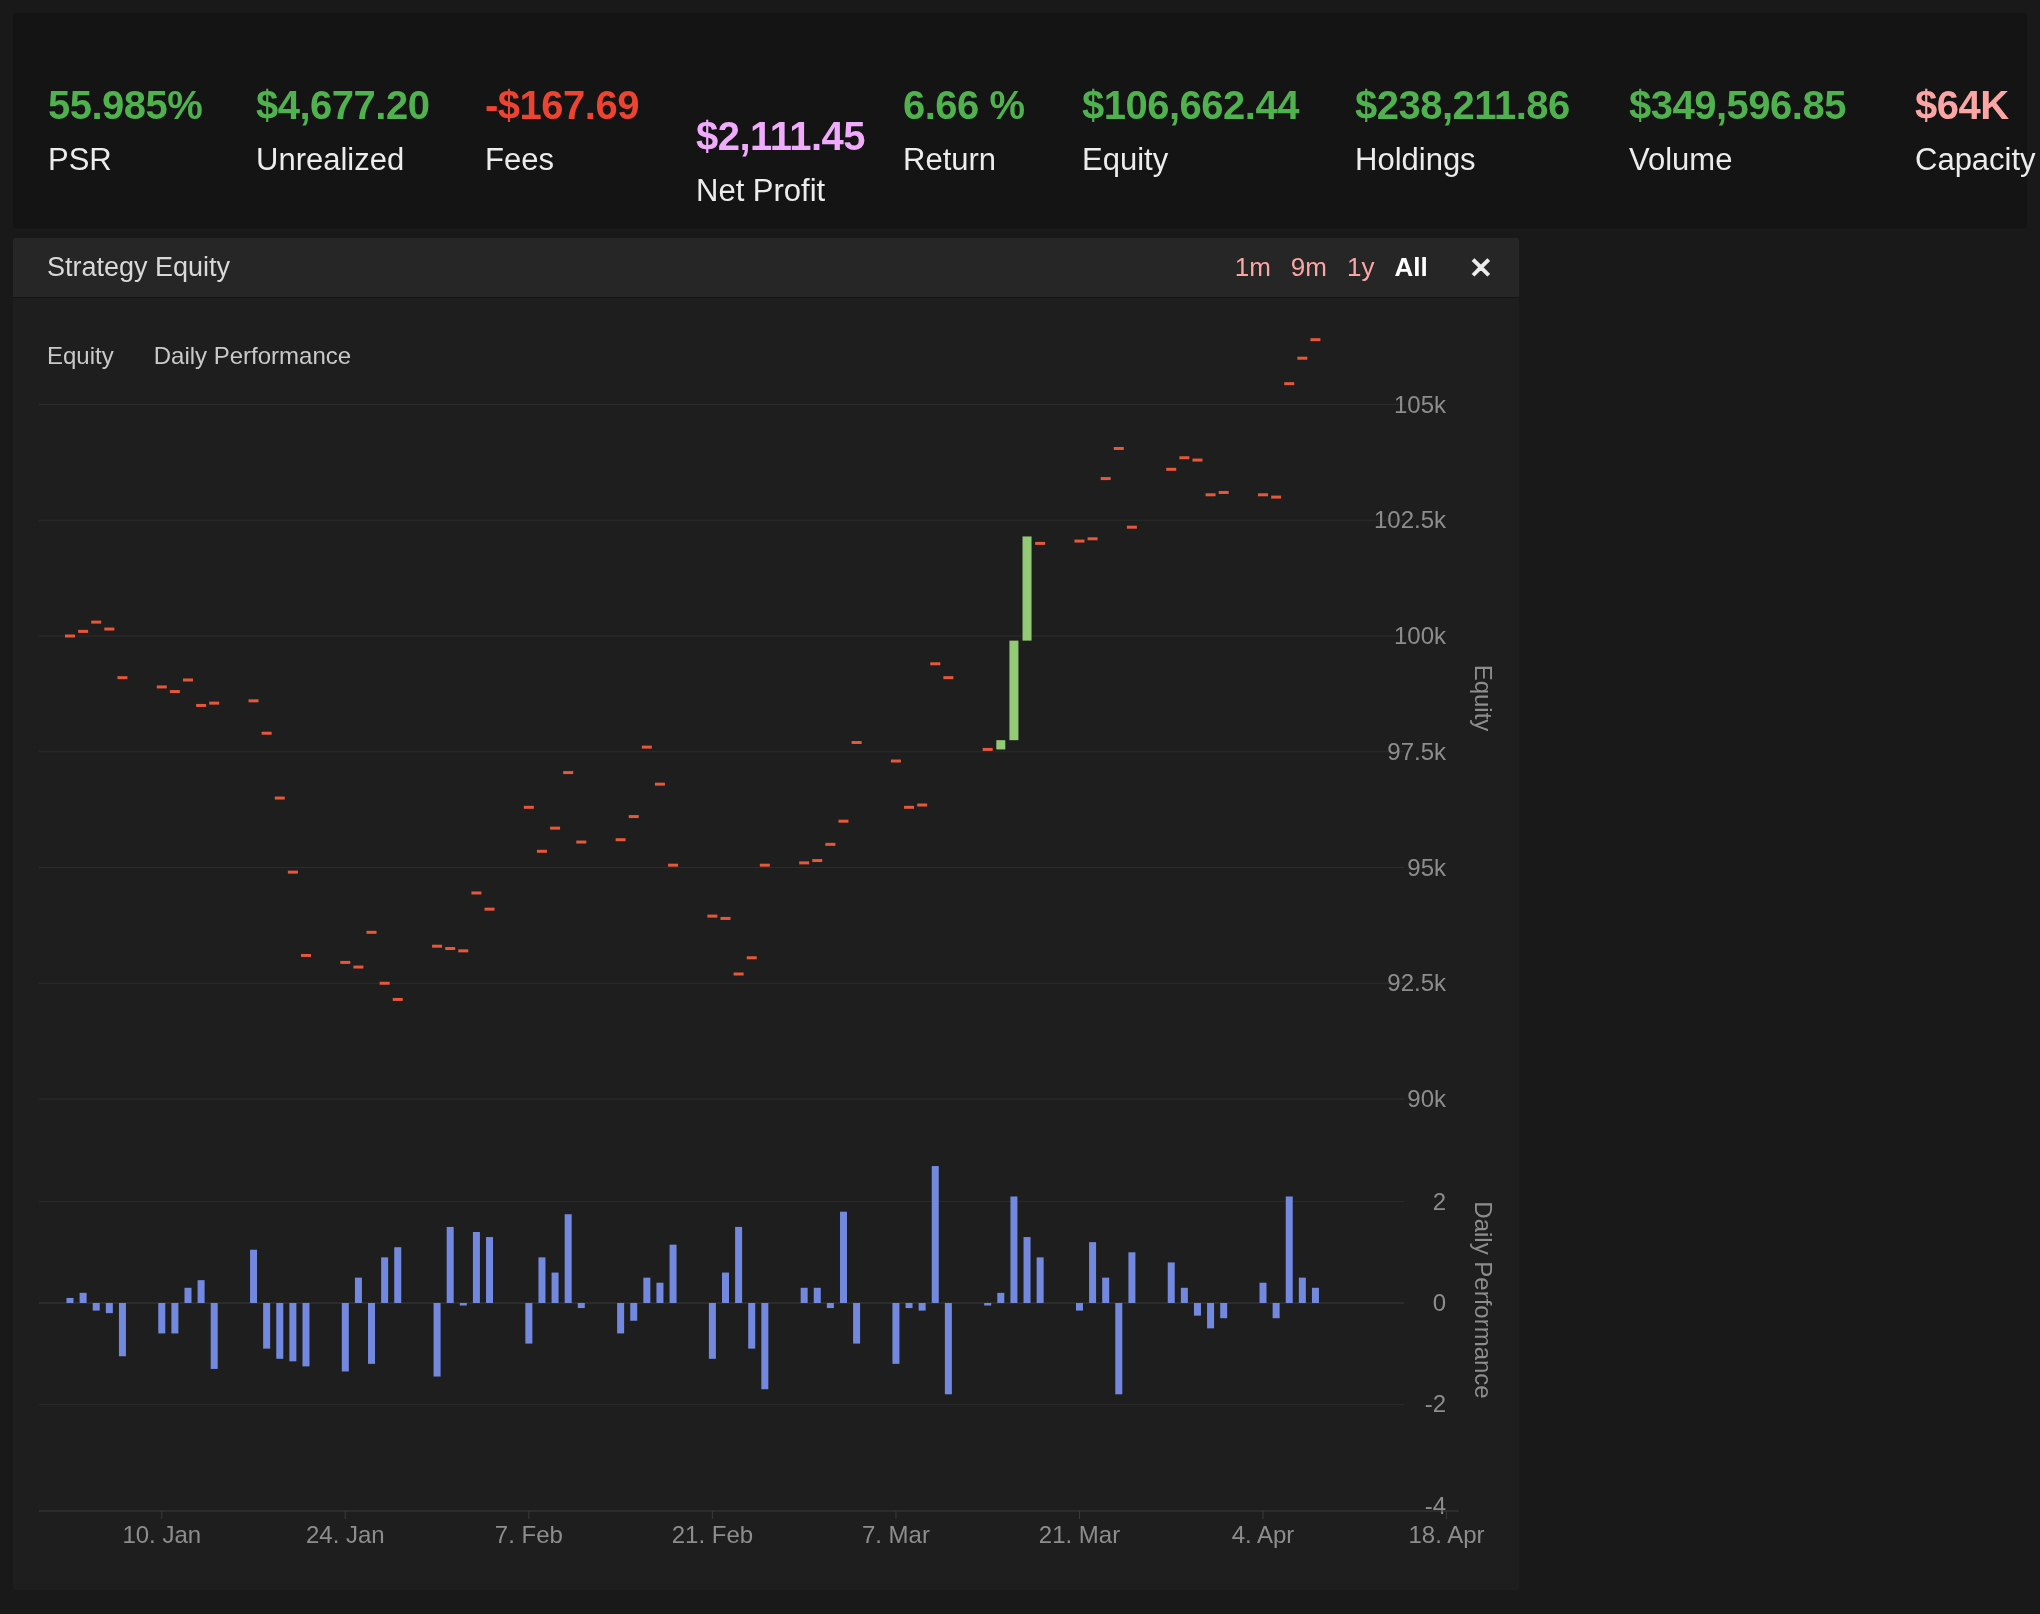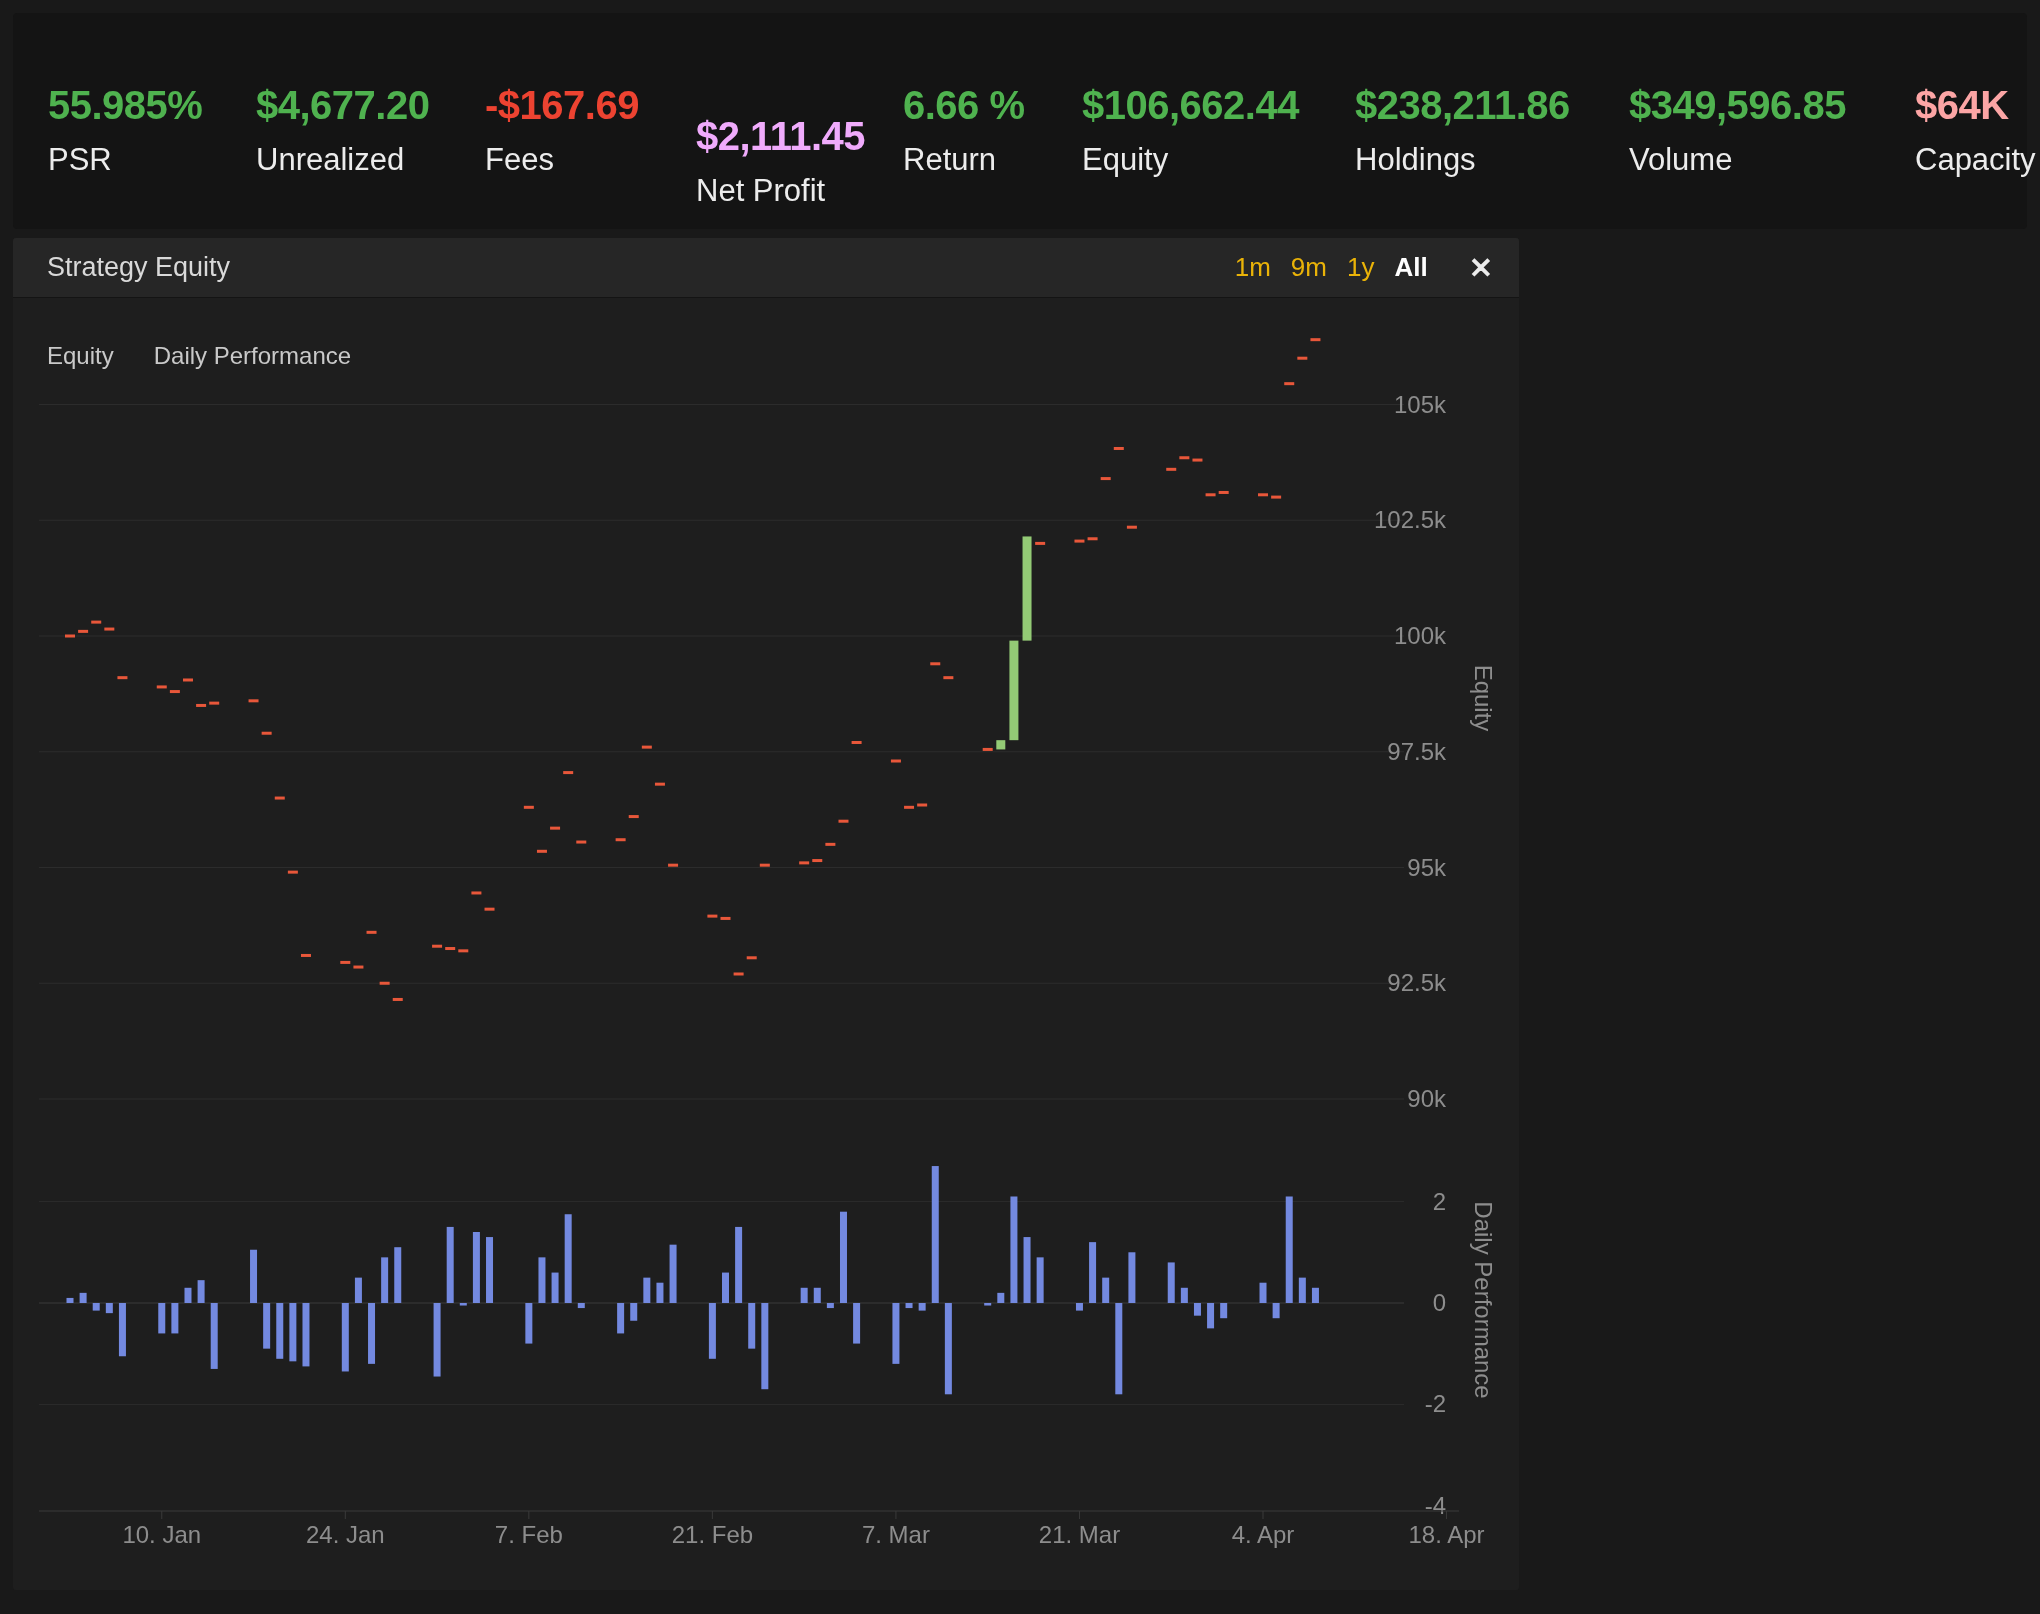--- a/index.html
+++ b/index.html
@@ -32,21 +32,21 @@
     background:#1e1e1e; border-radius:3px;
   }
   .panel-header {
     height:60px; display:flex; align-items:center;
     background:#262626; border-bottom:1px solid #141414;
     padding:0 26px 0 34px; border-radius:3px 3px 0 0;gap:17px;
   }
   .panel-title { font-size:27px; color:#d9d9d9; flex:0 0 auto; }
   .header-spacer { flex:1 1 auto; }
   .ranges { display:flex; align-items:center; gap:20px; }
-  .range { font-size:26px; color:#eab308; cursor:pointer; }
+  .range { font-size:26px; color:#fca5a5; cursor:pointer; }
   .range.active { color:#ffffff; font-weight:bold; }
   .close-x { margin-left:24px; font-size:29px; font-weight:bold; color:#ececec; cursor:pointer; }
   .panel-body { position:relative; width:100%; height:1291px; }
   .legend {
     position:absolute; top:44px; left:34px; display:flex; gap:40px; z-index:2;
   }
   .legend-item { font-size:24px; color:#c9c9c9; cursor:pointer; white-space:nowrap; }
   svg.chart { position:absolute; left:0; top:0; font-family:"Liberation Sans", sans-serif; }
 </style>
 </head>

